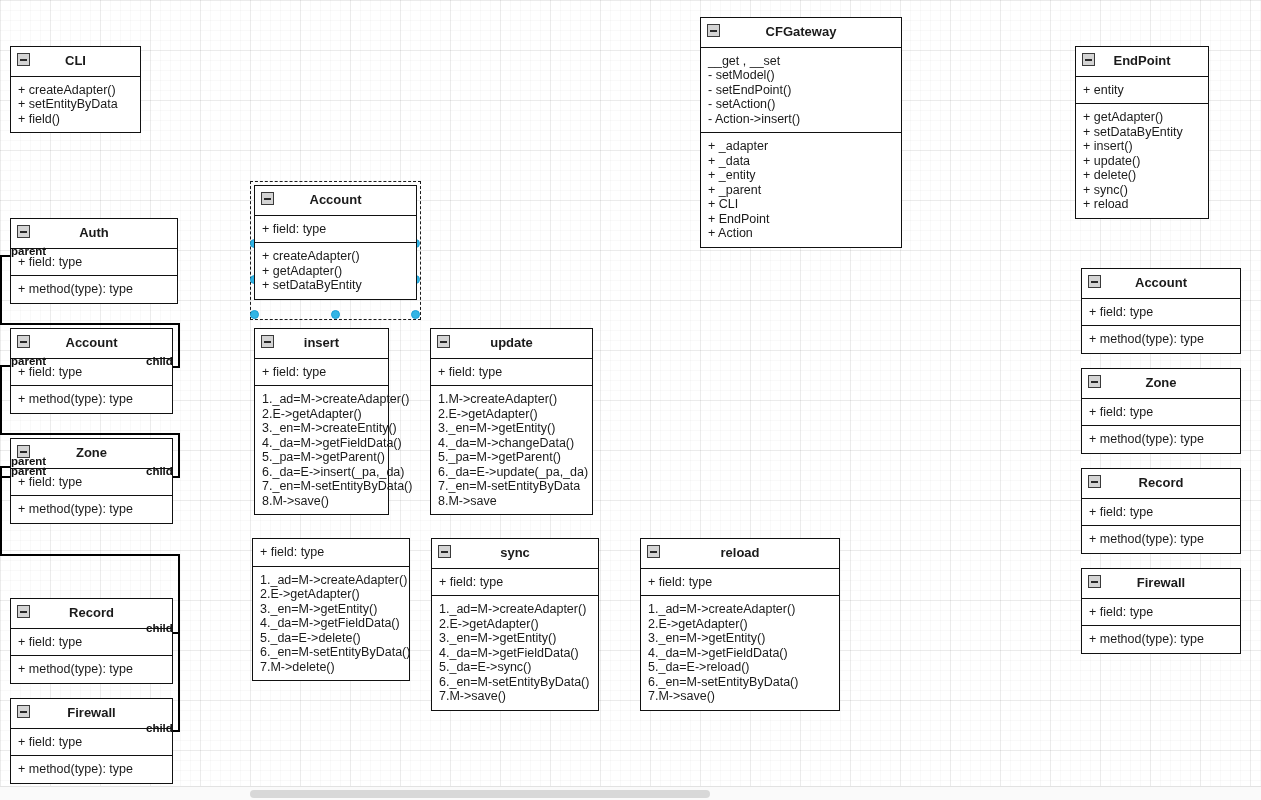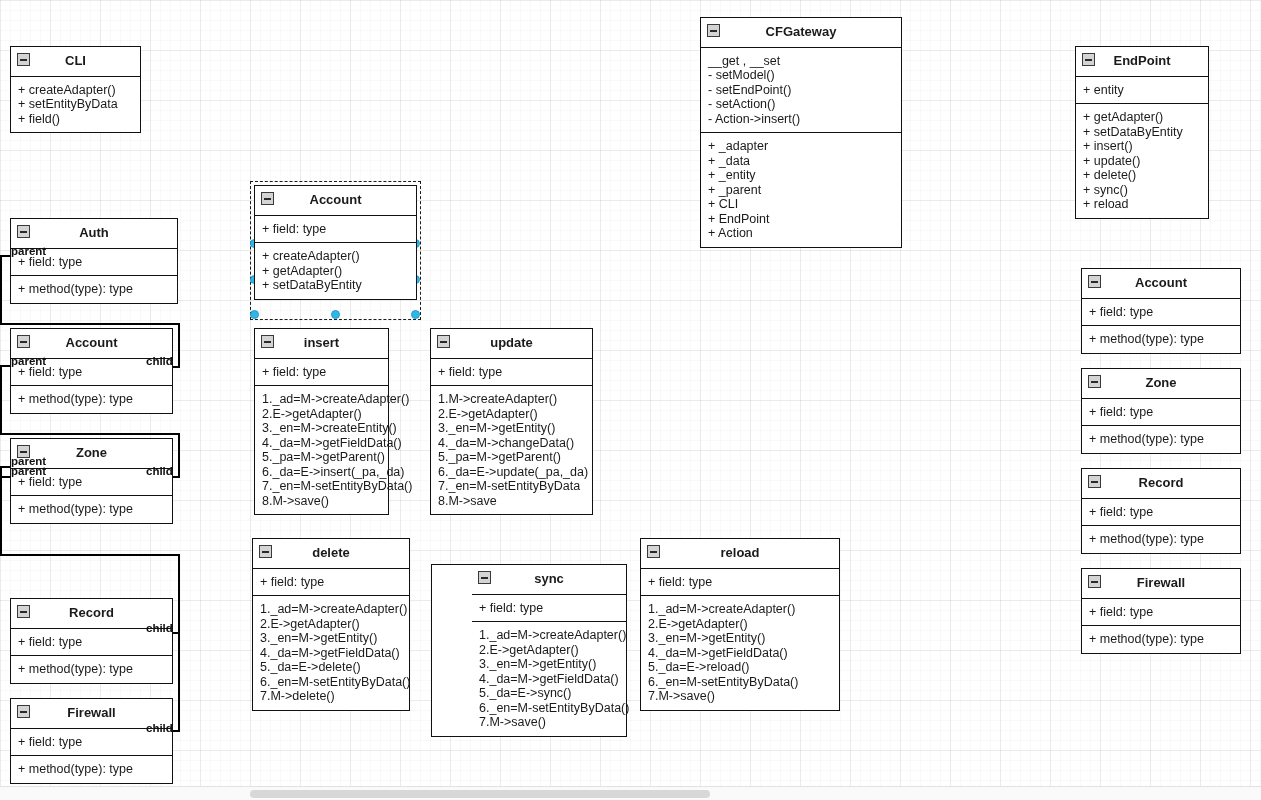--- a/index.html
+++ b/index.html
@@ -290,35 +290,34 @@
           <div>2.E-&gt;getAdapter()</div>
           <div>3._en=M-&gt;getEntity()</div>
           <div>4._da=M-&gt;changeData()</div>
           <div>5._pa=M-&gt;getParent()</div>
           <div>6._da=E-&gt;update(_pa,_da)</div>
           <div>7._en=M-setEntityByData</div>
           <div>8.M-&gt;save</div>
         </div>
       </div>
       <div class="uml" style="left: 252px; top: 538px; width: 158px;">
-        <div class="sec title"><span class="collapse"></span><span>delete</span></div>
         <div class="sec body">
           <div>+ field: type</div>
         </div>
         <div class="sec body">
           <div>1._ad=M-&gt;createAdapter()</div>
           <div>2.E-&gt;getAdapter()</div>
           <div>3._en=M-&gt;getEntity()</div>
           <div>4._da=M-&gt;getFieldData()</div>
           <div>5._da=E-&gt;delete()</div>
           <div>6._en=M-setEntityByData()</div>
           <div>7.M-&gt;delete()</div>
         </div>
       </div>
-      <div class="uml" style="left: 431px; top: 564px; width: 196px; padding-left: 40px;">
+      <div class="uml" style="left: 431px; top: 538px; width: 168px;">
         <div class="sec title"><span class="collapse"></span><span>sync</span></div>
         <div class="sec body">
           <div>+ field: type</div>
         </div>
         <div class="sec body">
           <div>1._ad=M-&gt;createAdapter()</div>
           <div>2.E-&gt;getAdapter()</div>
           <div>3._en=M-&gt;getEntity()</div>
           <div>4._da=M-&gt;getFieldData()</div>
           <div>5._da=E-&gt;sync()</div>

